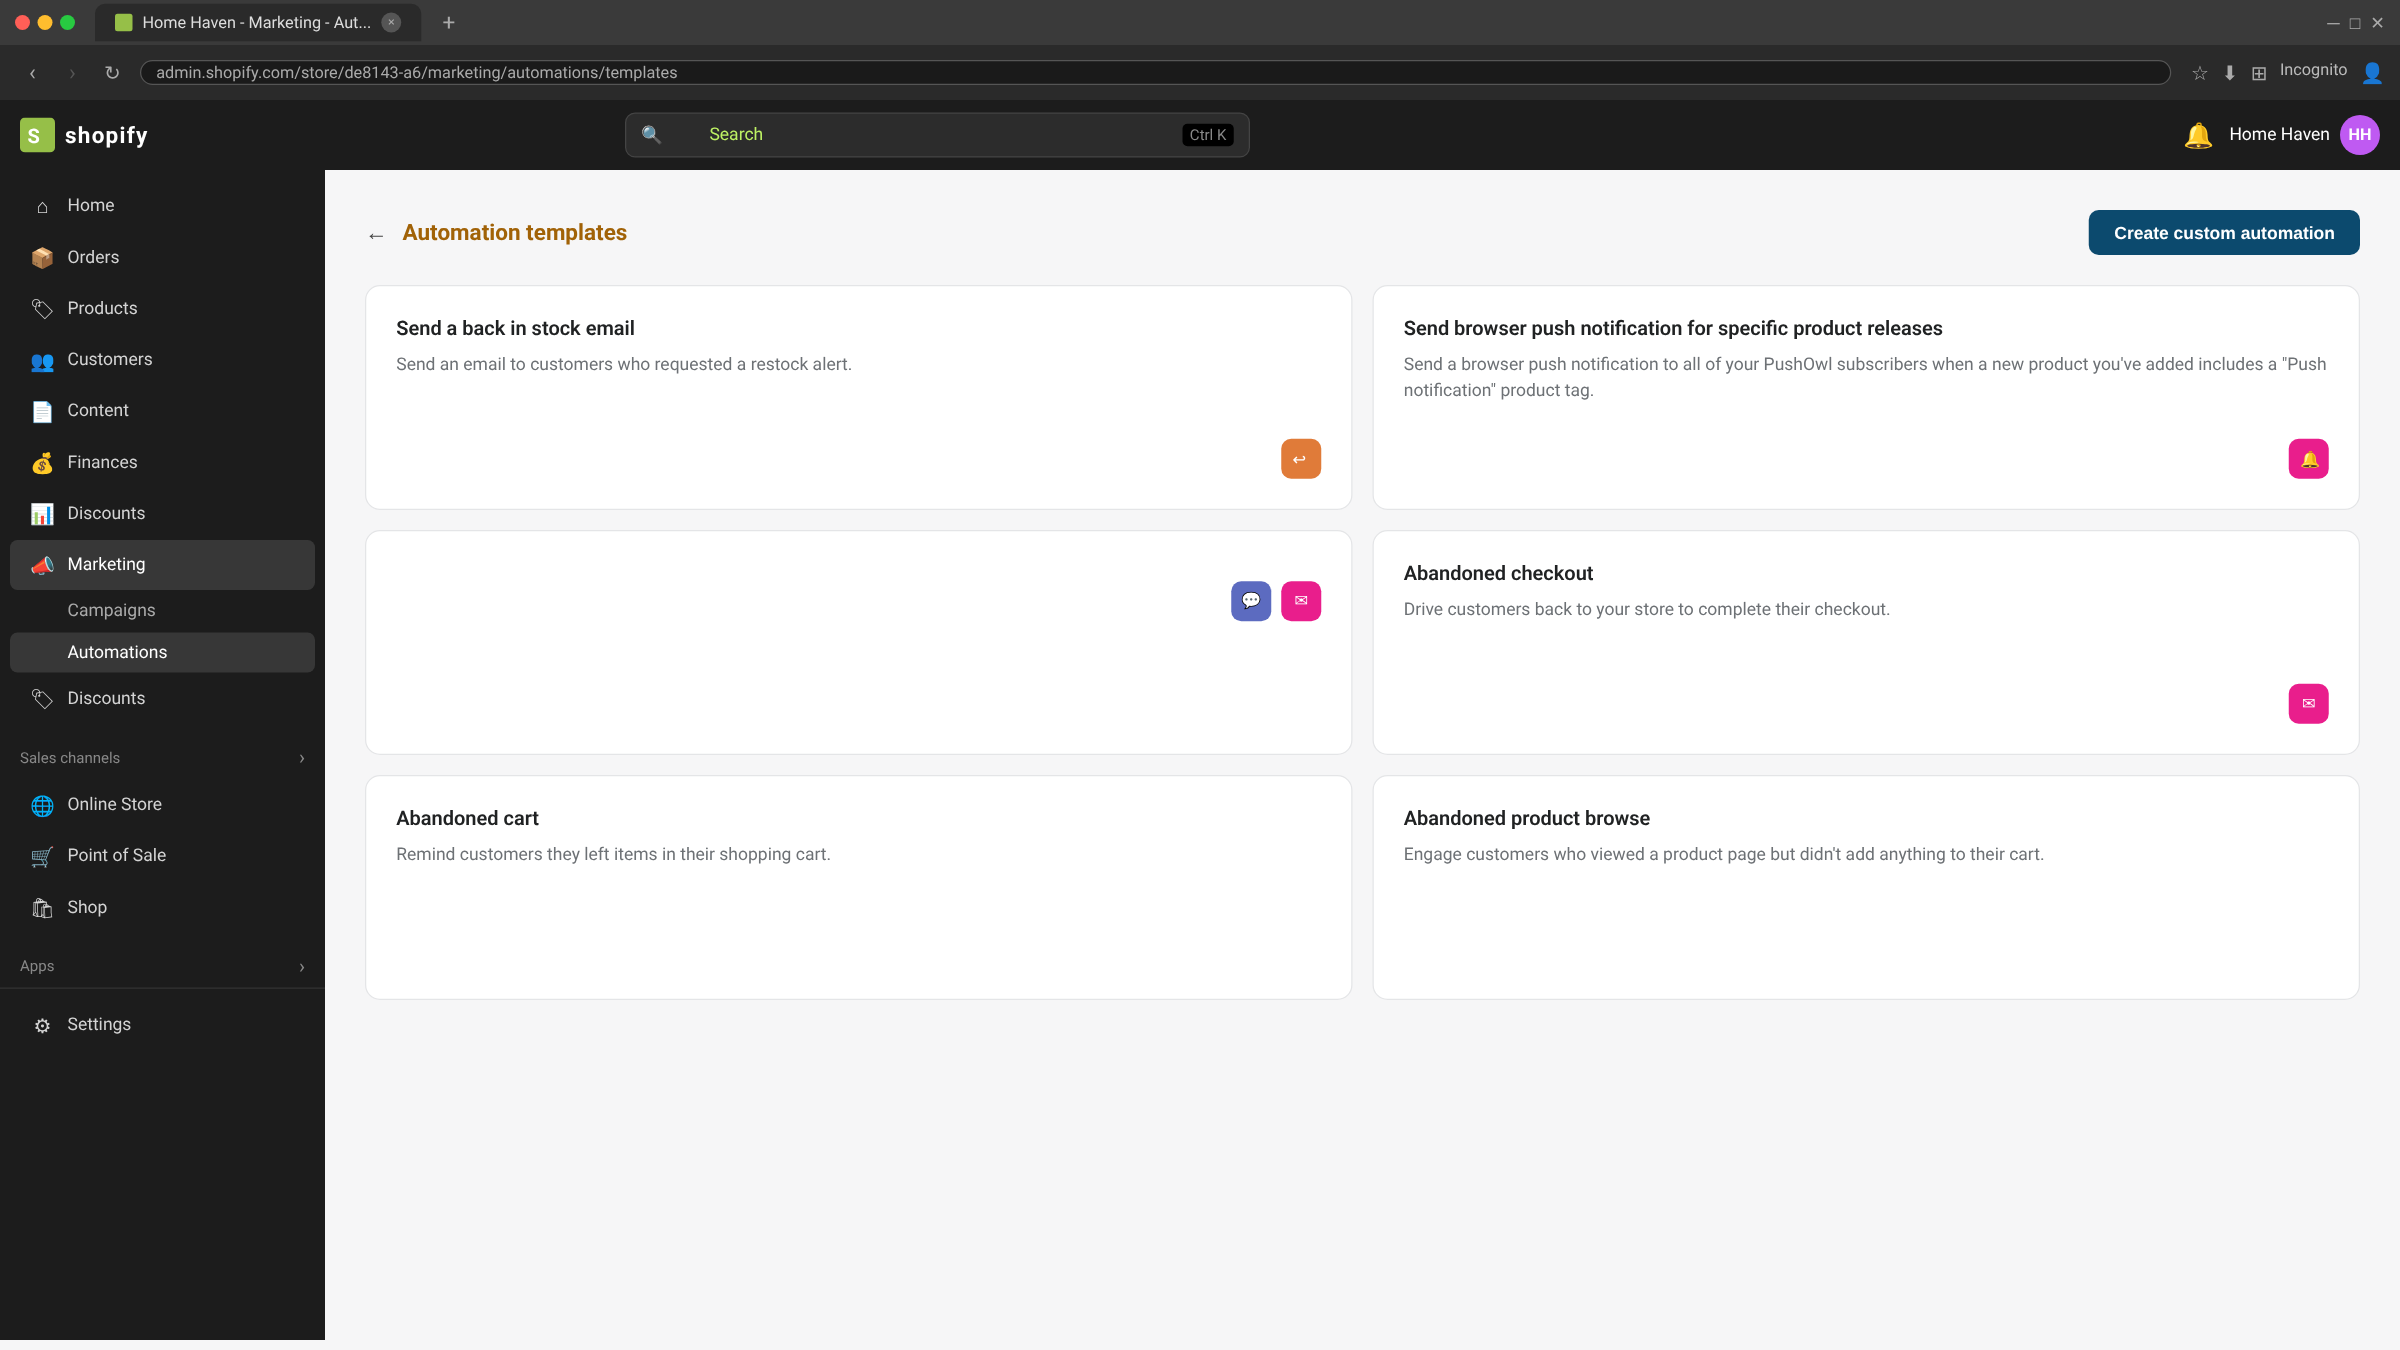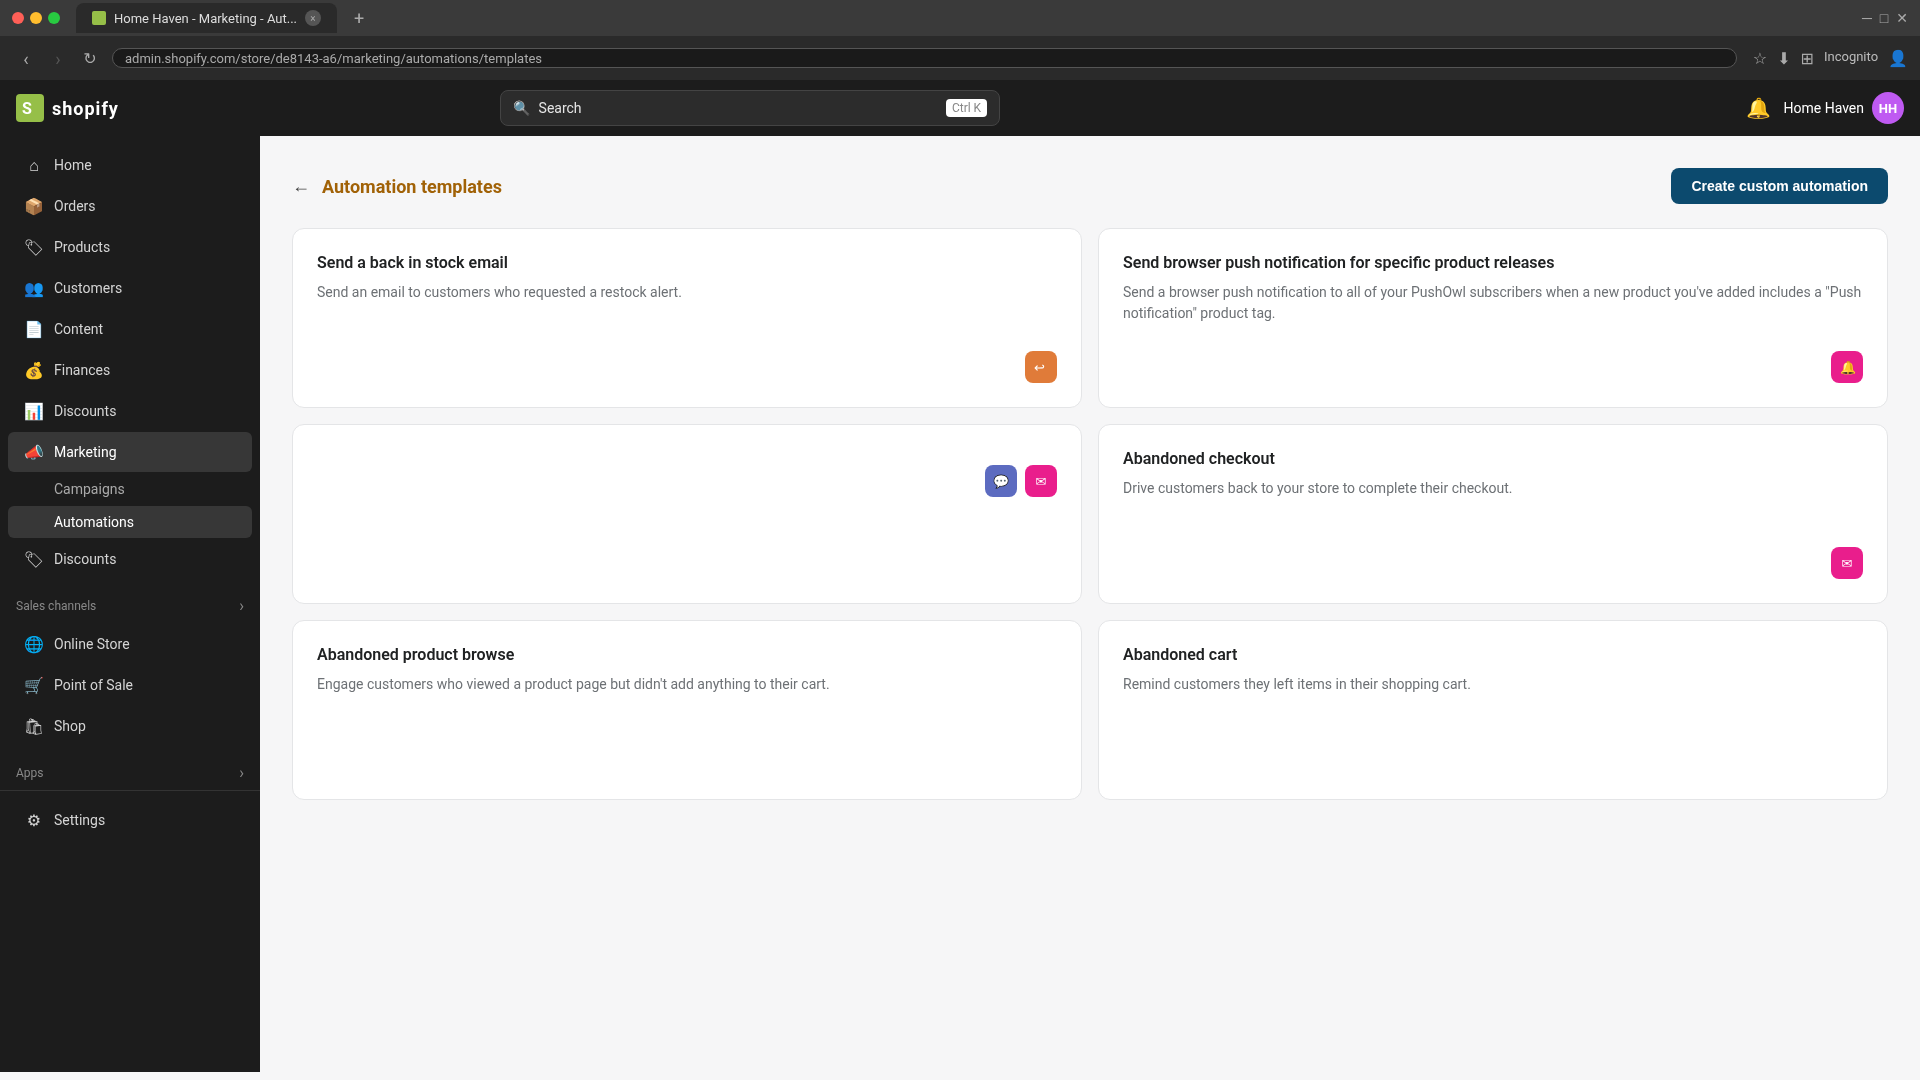--- a/index.html
+++ b/index.html
@@ -92,22 +92,22 @@
   <div class="header">
     <div class="header-logo">
       <svg class="shopify-icon" viewBox="0 0 28 28" fill="none">
         <rect width="28" height="28" rx="4" fill="#96bf48"></rect>
         <text x="6" y="20" font-size="16" fill="white" font-weight="bold">S</text>
       </svg>
       <span style="font-size:18px;font-weight:700;letter-spacing:1px;">shopify</span>
     </div>
     <div class="header-search">
       <span style="color:#888;">🔍</span>
-      <span style="color:#e5e5e5;flex:1;">Search</span>
-      <span style="background:#ffffff;border-radius:4px;padding:2px 6px;font-size:12px;color:#888;">Ctrl K</span>
+      <span style="color:#bef264;flex:1;margin-left:29px;">Search</span>
+      <span style="background:#000000;border-radius:4px;padding:2px 6px;font-size:12px;color:#888;">Ctrl K</span>
     </div>
     <div class="header-right">
       <span style="color:#aaa;font-size:20px;cursor:pointer;">🔔</span>
       <div class="store-badge">
         <span style="color:#fff;">Home Haven</span>
         <div class="avatar">HH</div>
       </div>
     </div>
   </div>
 
@@ -247,30 +247,30 @@
           </div>
           <div class="card-icons">
             <div class="card-icon icon-email">
               <span style="color:white;font-size:13px;">✉</span>
             </div>
           </div>
         </div>
 
         <div class="card">
           <div>
+            <div class="card-title">Abandoned cart</div>
+            <div class="card-desc">Remind customers they left items in their shopping cart.</div>
+          </div>
+          <div class="card-icons"></div>
+        </div>
+
+        <div class="card">
+          <div>
             <div class="card-title">Abandoned product browse</div>
             <div class="card-desc">Engage customers who viewed a product page but didn't add anything to their cart.</div>
           </div>
           <div class="card-icons"></div>
         </div>
 
-        <div class="card">
-          <div>
-            <div class="card-title">Abandoned cart</div>
-            <div class="card-desc">Remind customers they left items in their shopping cart.</div>
-          </div>
-          <div class="card-icons"></div>
-        </div>
-
       </div>
     </div>
   </div>
 </div>
 
 </body></html>

